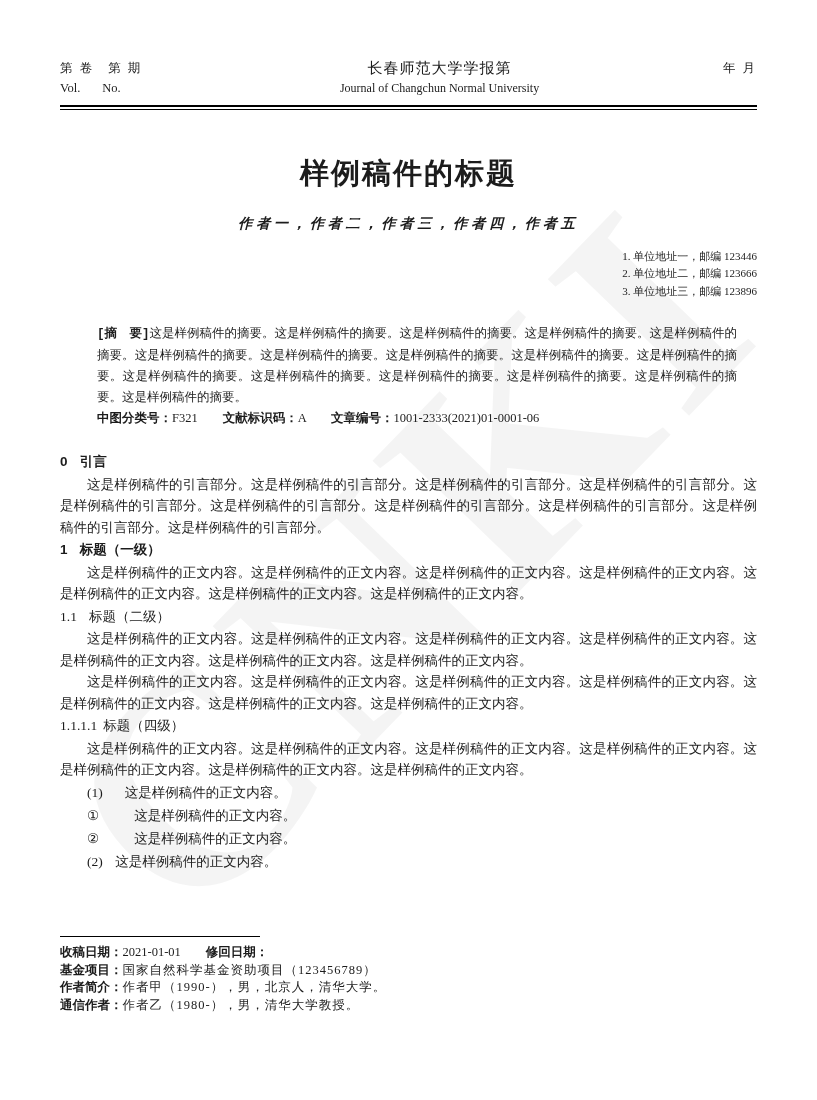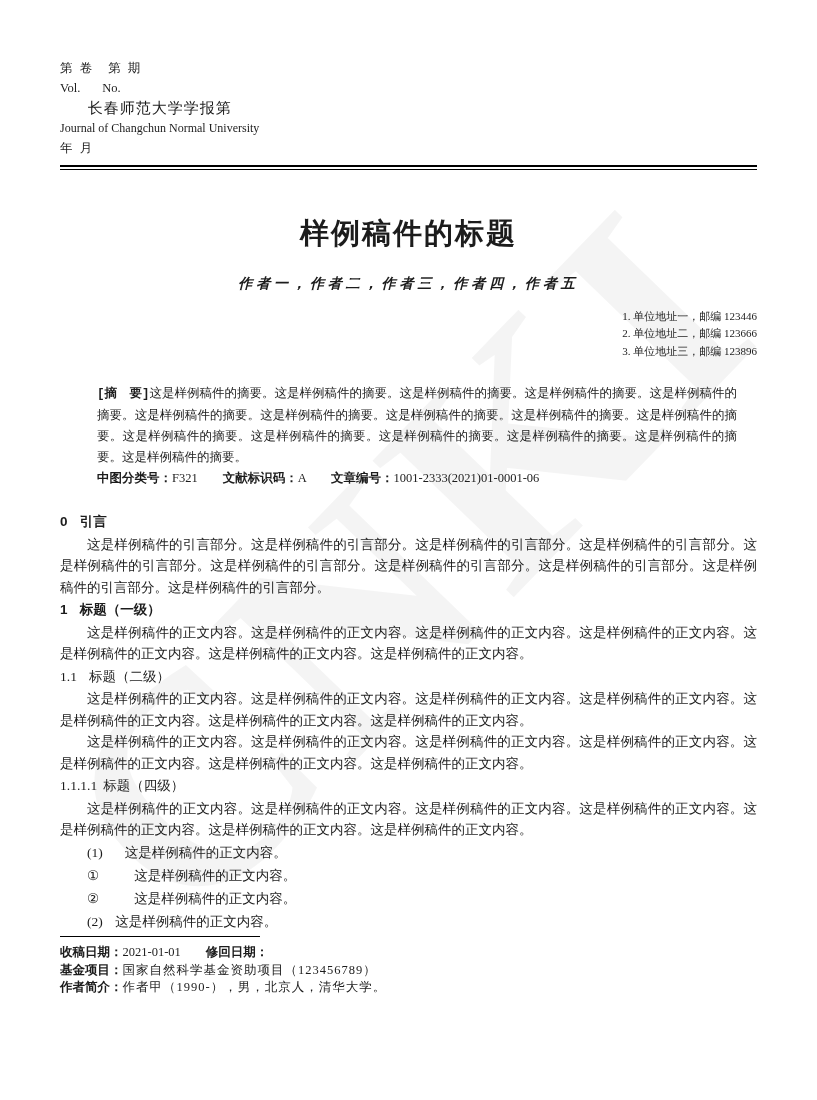--- a/index.html
+++ b/index.html
@@ -12,21 +12,21 @@
   .watermark {
     position:absolute; top:51%; left:50%;
     transform:translate(-50%,-50%) rotate(-46deg);
     font-size:300px; font-family:"Liberation Serif","DejaVu Serif",serif;
     color:rgba(0,0,0,0.045); letter-spacing:14px; white-space:nowrap;
     z-index:0; pointer-events:none; font-weight:bold;
   }
   .content { position:relative; z-index:1; padding:58px 60px 0 60px; }
 
   
-  .hdr { display:flex; justify-content:space-between; align-items:flex-start; font-size:12.5px; line-height:20px;flex-direction:column; }
+  .hdr { display:flex; justify-content:space-between; align-items:flex-start; font-size:12.5px; line-height:20px; }
   .hdr-left .cn span { margin-right:14px; letter-spacing:2px; }
   .hdr-left .en span { margin-right:22px;text-align:right; }
   .hdr-center { text-align:center; flex:1; }
   .hdr-center .cn { letter-spacing:1px; font-size:15px; }
   .hdr-center .en { font-size:12px; }
   .hdr-right { letter-spacing:2px; }
   .rule-main { margin-top:7px; border-top:2.5px solid #000; border-bottom:1px solid #000; height:4.5px; }
 
   
   .title { margin-top:44px; text-align:center; font-size:29px; font-weight:bold; letter-spacing:2px; }
@@ -113,15 +113,16 @@
         <div class="list-item gap-narrow"><span class="marker">(2)</span><span class="txt">这是样例稿件的正文内容。</span></div>
       </div>
   </div>
 
   <div class="footer">
     <div class="foot-rule"></div>
     <div id="footnotes">
         <div class="fn-line"><span class="seg-label">收稿日期：</span><span class="seg-plain">2021-01-01</span><span class="seg-plain">　　</span><span class="seg-label">修回日期：</span></div>
         <div class="fn-line"><span class="seg-label">基金项目：</span><span class="seg-kai">国家自然科学基金资助项目（123456789）</span></div>
         <div class="fn-line"><span class="seg-label">作者简介：</span><span class="seg-kai">作者甲（1990-），男，北京人，清华大学。</span></div>
+        <div class="fn-line"><span class="seg-label">通信作者：</span><span class="seg-kai">作者乙（1980-），男，清华大学教授。</span></div>
       </div>
   </div>
 </div>
 
 </body></html>

